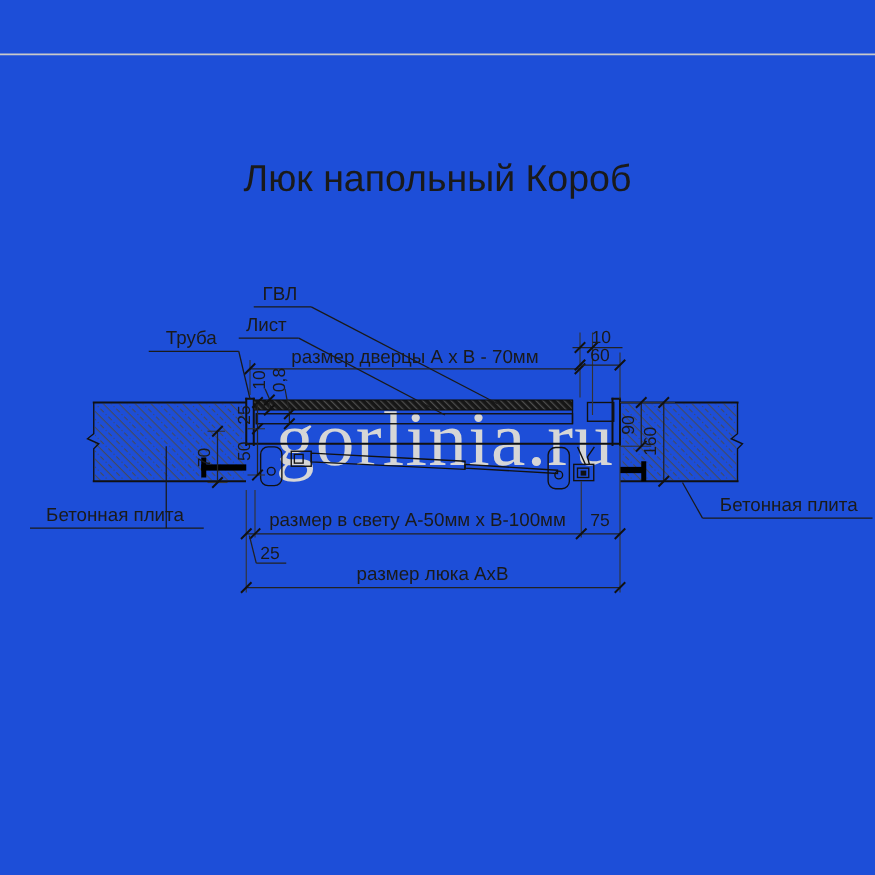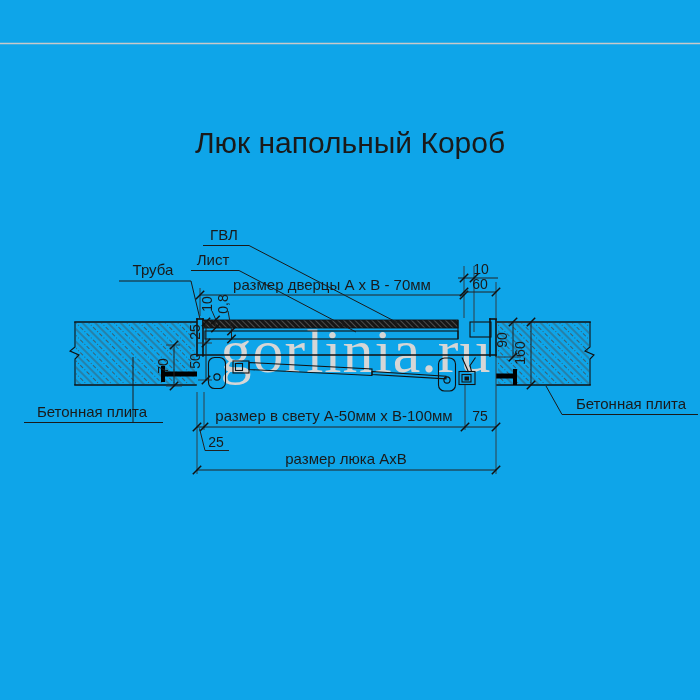--- a/index.html
+++ b/index.html
@@ -1,16 +1,16 @@
 <!DOCTYPE html>
 <html><head>
 <meta charset="utf-8">
 <style>
   html,body{margin:0;padding:0;background:#ffffff;}
-  .page{position:relative;width:700px;height:700px;background:#0ea5e9;overflow:hidden;
+  .page{position:relative;width:700px;height:700px;background:#1d4ed8;overflow:hidden;
         font-family:"Liberation Sans",sans-serif;}
   svg{display:block;}
   .title-text{font-family:"Liberation Sans",sans-serif;font-size:30px;fill:#1a1a1a;}
   .watermark{font-family:"Liberation Serif",serif;font-size:62px;fill:#d6d6d6;letter-spacing:1px;}
   .t15{font-family:"Liberation Sans",sans-serif;font-size:15px;fill:#1a1a1a;}
   .t14{font-family:"Liberation Sans",sans-serif;font-size:14px;fill:#1a1a1a;}
   .struct{stroke:#111;stroke-width:1.6;fill:none;stroke-linecap:square;}
   .thin{stroke:#111;stroke-width:1.1;fill:none;}
   .dim{stroke:#222;stroke-width:1;fill:none;}
   .ext{stroke:#333;stroke-width:0.9;fill:none;}

